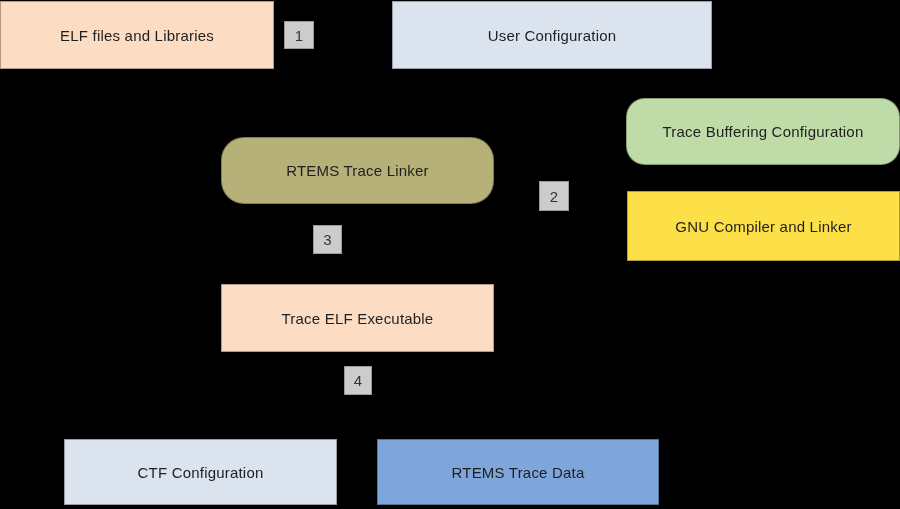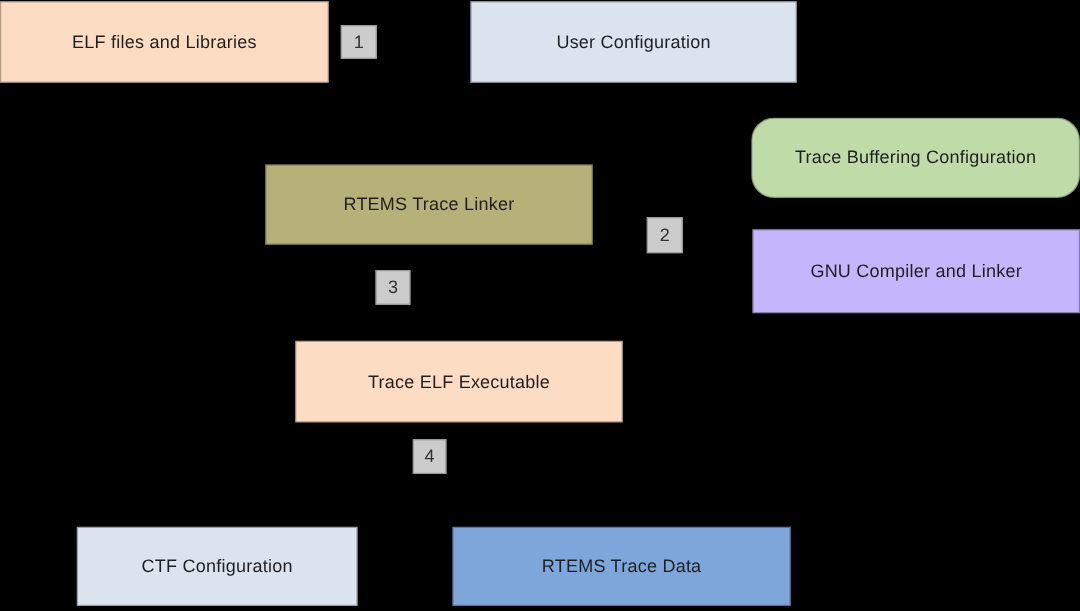--- a/index.html
+++ b/index.html
@@ -28,54 +28,54 @@
     display: flex;
     align-items: center;
     justify-content: center;
     box-sizing: border-box;
     border: 1px solid #9a9a9a;
     color: #333333;
     font-size: 15px;
   }
   
   .n-elf            { left: 0px;   top: 1px;   width: 274px; height: 68px; }
-  .n-user-config    { left: 392px; top: 1px;   width: 272px; height: 68px; }
+  .n-user-config    { left: 392px; top: 1px;   width: 320px; height: 68px; }
   .n-trace-buffer   { left: 626px; top: 98px;  width: 274px; height: 67px; }
   .n-gnu-compiler   { left: 627px; top: 191px; width: 273px; height: 70px; }
-  .n-trace-linker   { left: 221px; top: 137px; width: 273px; height: 67px; }
+  .n-trace-linker   { left: 221px; top: 137px; width: 273px; height: 67px; border-radius: 23px; }
   .n-trace-elf-exe  { left: 221px; top: 284px; width: 273px; height: 68px; }
-  .n-ctf-config     { left: 64px;  top: 439px; width: 234px; height: 66px; }
+  .n-ctf-config     { left: 64px;  top: 439px; width: 273px; height: 66px; }
   .n-trace-data     { left: 377px; top: 439px; width: 282px; height: 66px; }
   .b-1 { left: 284px; top: 21px;  width: 30px; height: 28px; }
   .b-2 { left: 539px; top: 181px; width: 30px; height: 30px; }
   .b-3 { left: 313px; top: 225px; width: 29px; height: 29px; }
   .b-4 { left: 344px; top: 366px; width: 28px; height: 29px; }
 </style>
 </head>
 <body>
 
 <div class="canvas">
 
   <div class="node n-elf" style="background-color: rgb(252, 220, 194);">ELF files and Libraries</div>
 
   <div class="badge b-1" style="background-color: rgb(204, 204, 204);">1</div>
 
   <div class="node n-user-config" style="background-color: rgb(219, 227, 239);">User Configuration</div>
 
   <div class="node n-trace-buffer" style="background-color: rgb(191, 220, 168); border-radius: 19px;">Trace Buffering Configuration</div>
 
-  <div class="node n-gnu-compiler" style="background-color: #c4b5fd;">GNU Compiler and Linker</div>
+  <div class="node n-gnu-compiler" style="background-color: #fde047;">GNU Compiler and Linker</div>
 
   <div class="node n-trace-linker" style="background-color: rgb(182, 177, 121);">RTEMS Trace Linker</div>
 
   <div class="badge b-2" style="background-color: rgb(204, 204, 204);">2</div>
 
   <div class="badge b-3" style="background-color: rgb(204, 204, 204);">3</div>
 
-  <div class="node n-trace-elf-exe" style="background-color: rgb(252, 220, 194); margin-left: 25px;">Trace ELF Executable</div>
+  <div class="node n-trace-elf-exe" style="background-color: rgb(252, 220, 194);">Trace ELF Executable</div>
 
   <div class="badge b-4" style="background-color: rgb(204, 204, 204);">4</div>
 
   <div class="node n-ctf-config" style="background-color: rgb(219, 227, 239);">CTF Configuration</div>
 
   <div class="node n-trace-data" style="background-color: rgb(126, 166, 219);">RTEMS Trace Data</div>
 
 </div>
 
 </body></html>

